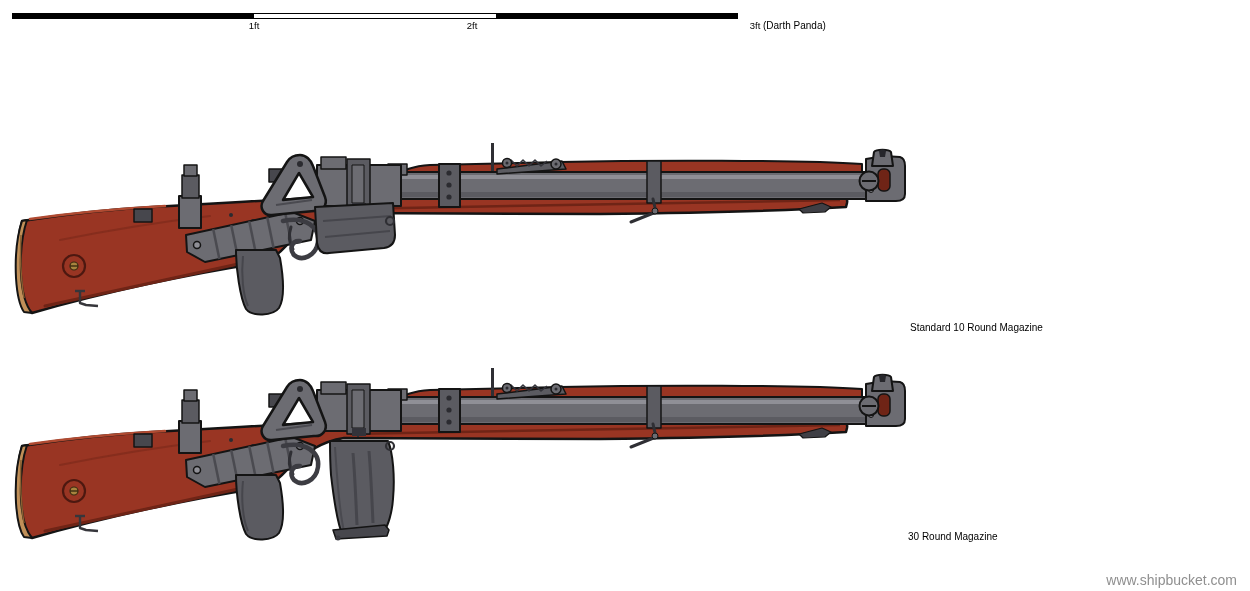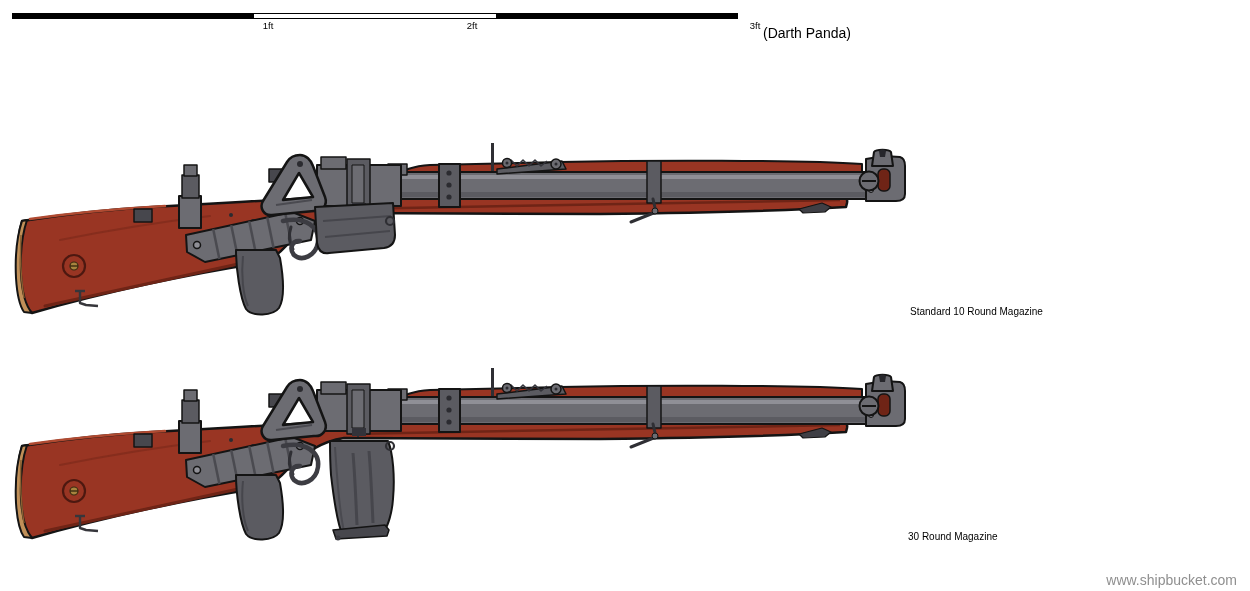--- a/index.html
+++ b/index.html
@@ -3,32 +3,32 @@
 <meta charset="utf-8">
 <style>
   html,body{margin:0;padding:0}
   body{
     width:1250px;height:591px;position:relative;overflow:hidden;
     background:var(--background,#fff);
     font-family:"Liberation Sans",sans-serif;
   }
   
   .titleblock{position:absolute;left:763px;top:9px;color:var(--text,#000);font-size:13px;line-height:17px;white-space:nowrap}
-  .credit{font-size:14px;margin-top:16px}
+  .credit{font-size:10px;margin-top:8px}
   .caption{position:absolute;font-size:10px;color:var(--text,#000);white-space:nowrap}
-  .cap1{left:910px;top:306px}
+  .cap1{left:910px;top:322px}
   .cap2{left:908px;top:531px}
   .watermark{position:absolute;right:13px;top:572px;font-size:14px;color:var(--watermark-text,#8f8f8f)}
   
   .scaleseg{position:absolute;top:13px;height:6px}
   .s1{left:12px;width:242px;background:var(--text,#000)}
   .s2{left:254px;width:242px;background:#fff;border-top:1.5px solid var(--text,#000);border-bottom:1.5px solid var(--text,#000);box-sizing:border-box}
   .s3{left:496px;width:242px;background:var(--text,#000)}
   .tick{position:absolute;top:20px;font-size:9.5px;color:var(--text,#000);transform:translateX(-50%)}
-  .t1{left:268px}.t2{left:472px}.t3{left:755px}
+  .t1{left:254px}.t2{left:472px}.t3{left:755px}
   
   svg.art{position:absolute;left:0;top:0}
   .wood{fill:var(--wood,#993523)}
   .mtl{fill:var(--metal,#6c6c72)}
   .mtl-l{fill:var(--metal-light,#8f8f96)}
   .mtl-m{fill:var(--metal-mid,#5b5b61)}
   .mtl-d{fill:var(--metal-dark,#47474d)}
   .bp{fill:var(--buttplate,#c08f58)}
   .brass{fill:var(--brass,#a7843e)}
   .ol{stroke:var(--outline,#141414)}

